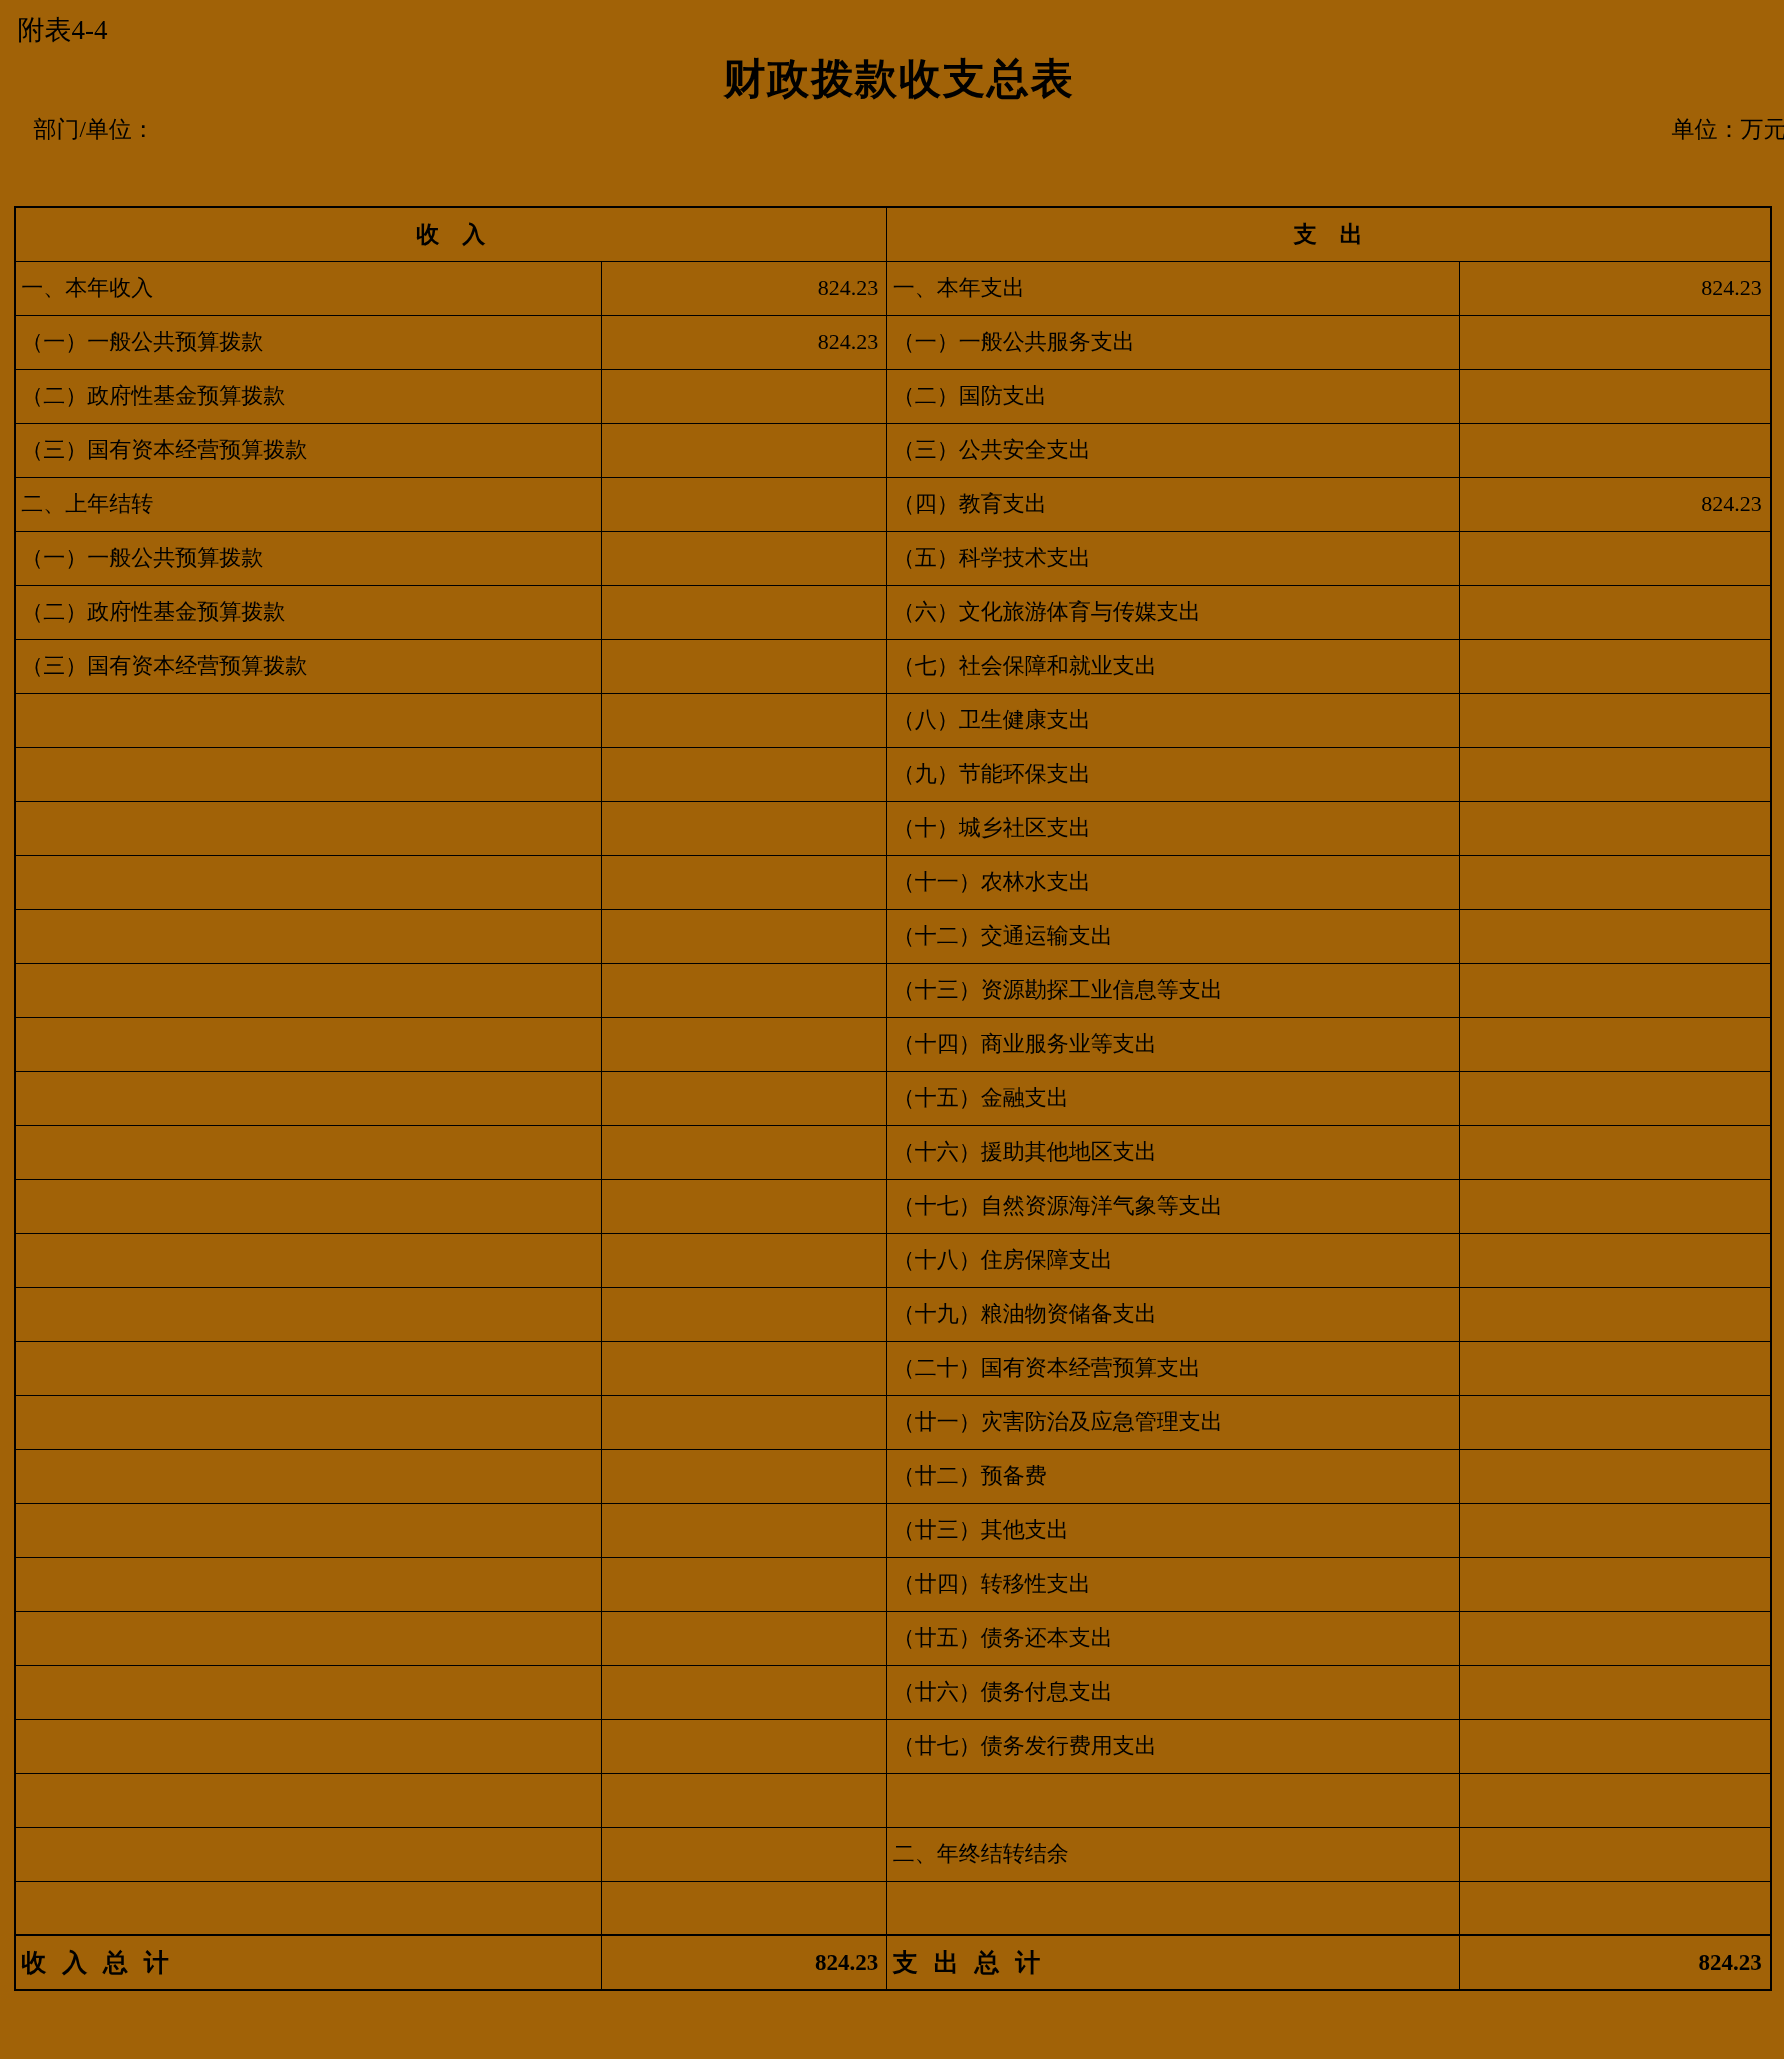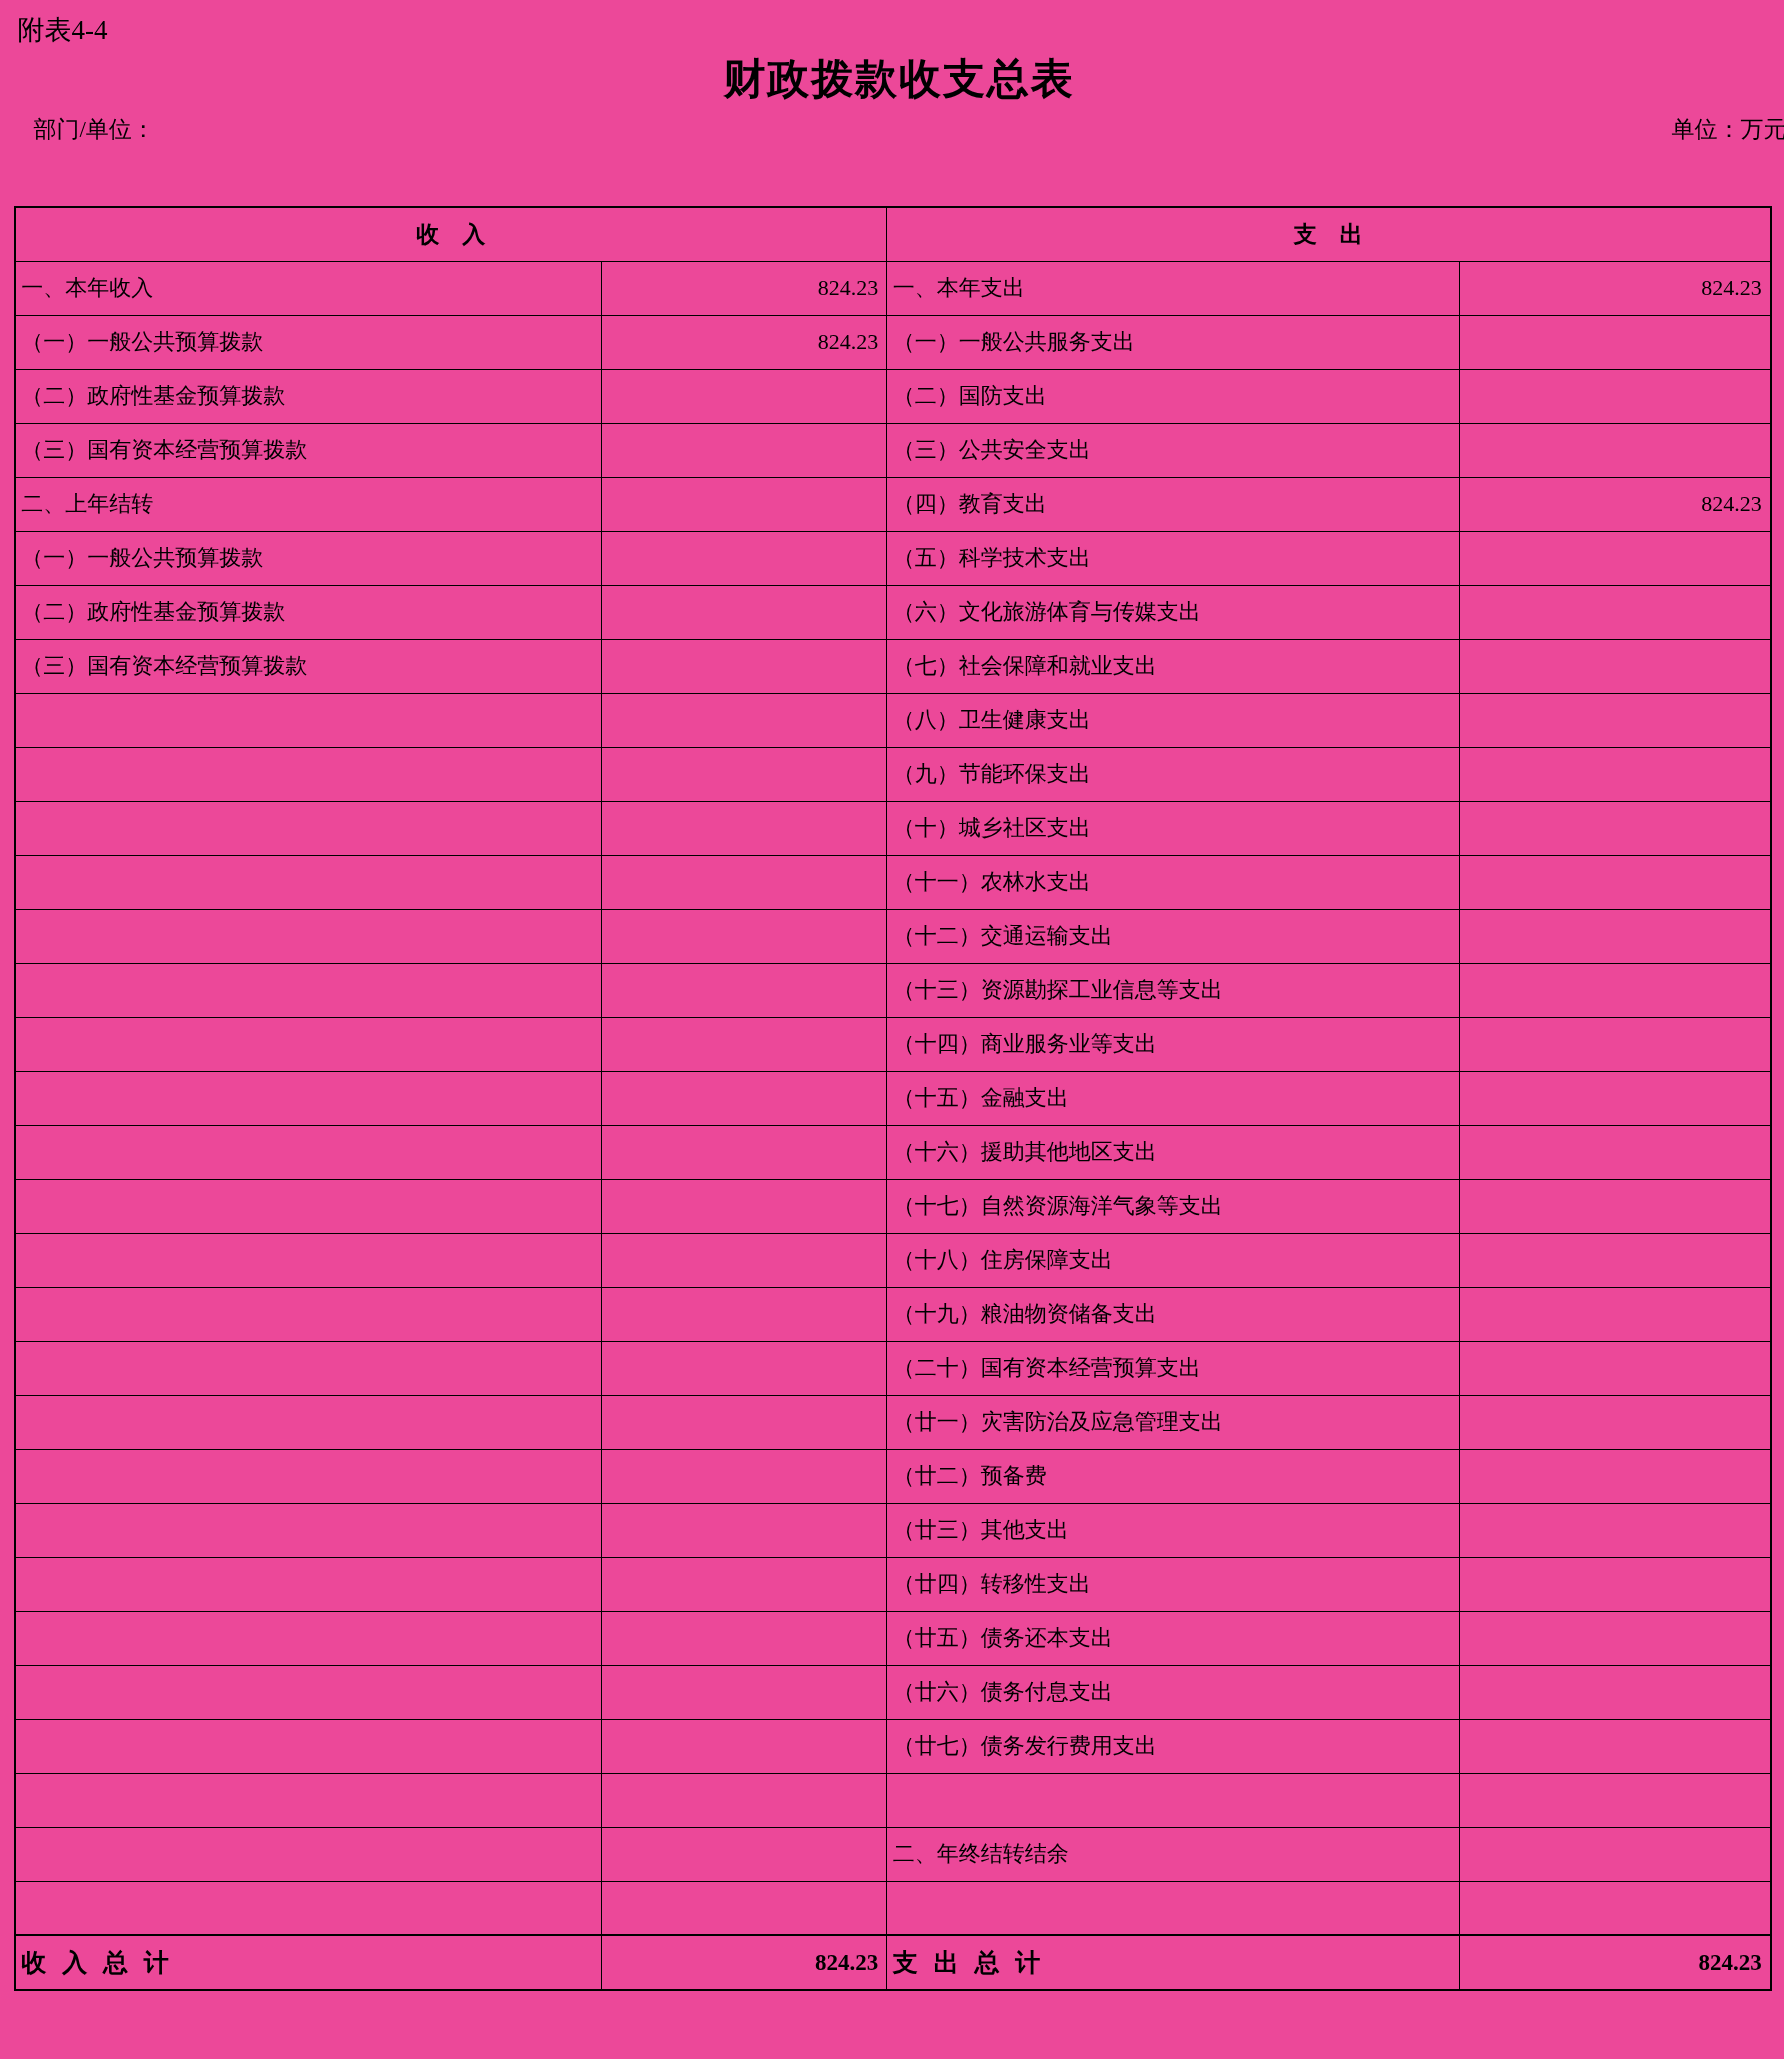--- a/index.html
+++ b/index.html
@@ -6,21 +6,21 @@
     margin: 0;
     padding: 0;
     background: #ffffff;
     color: #000000;
     font-family: "Liberation Serif", "DejaVu Serif", serif;
   }
   .page {
     position: relative;
     width: 1784px;
     height: 2059px;
-    background: #ec4899;
+    background: #a16207;
     overflow: hidden;
   }
   .sheet-label {
     position: absolute;
     left: 17.4px;
     top: 11.6px;
     font-size: 27px;
   }
   .title {
     position: absolute;

